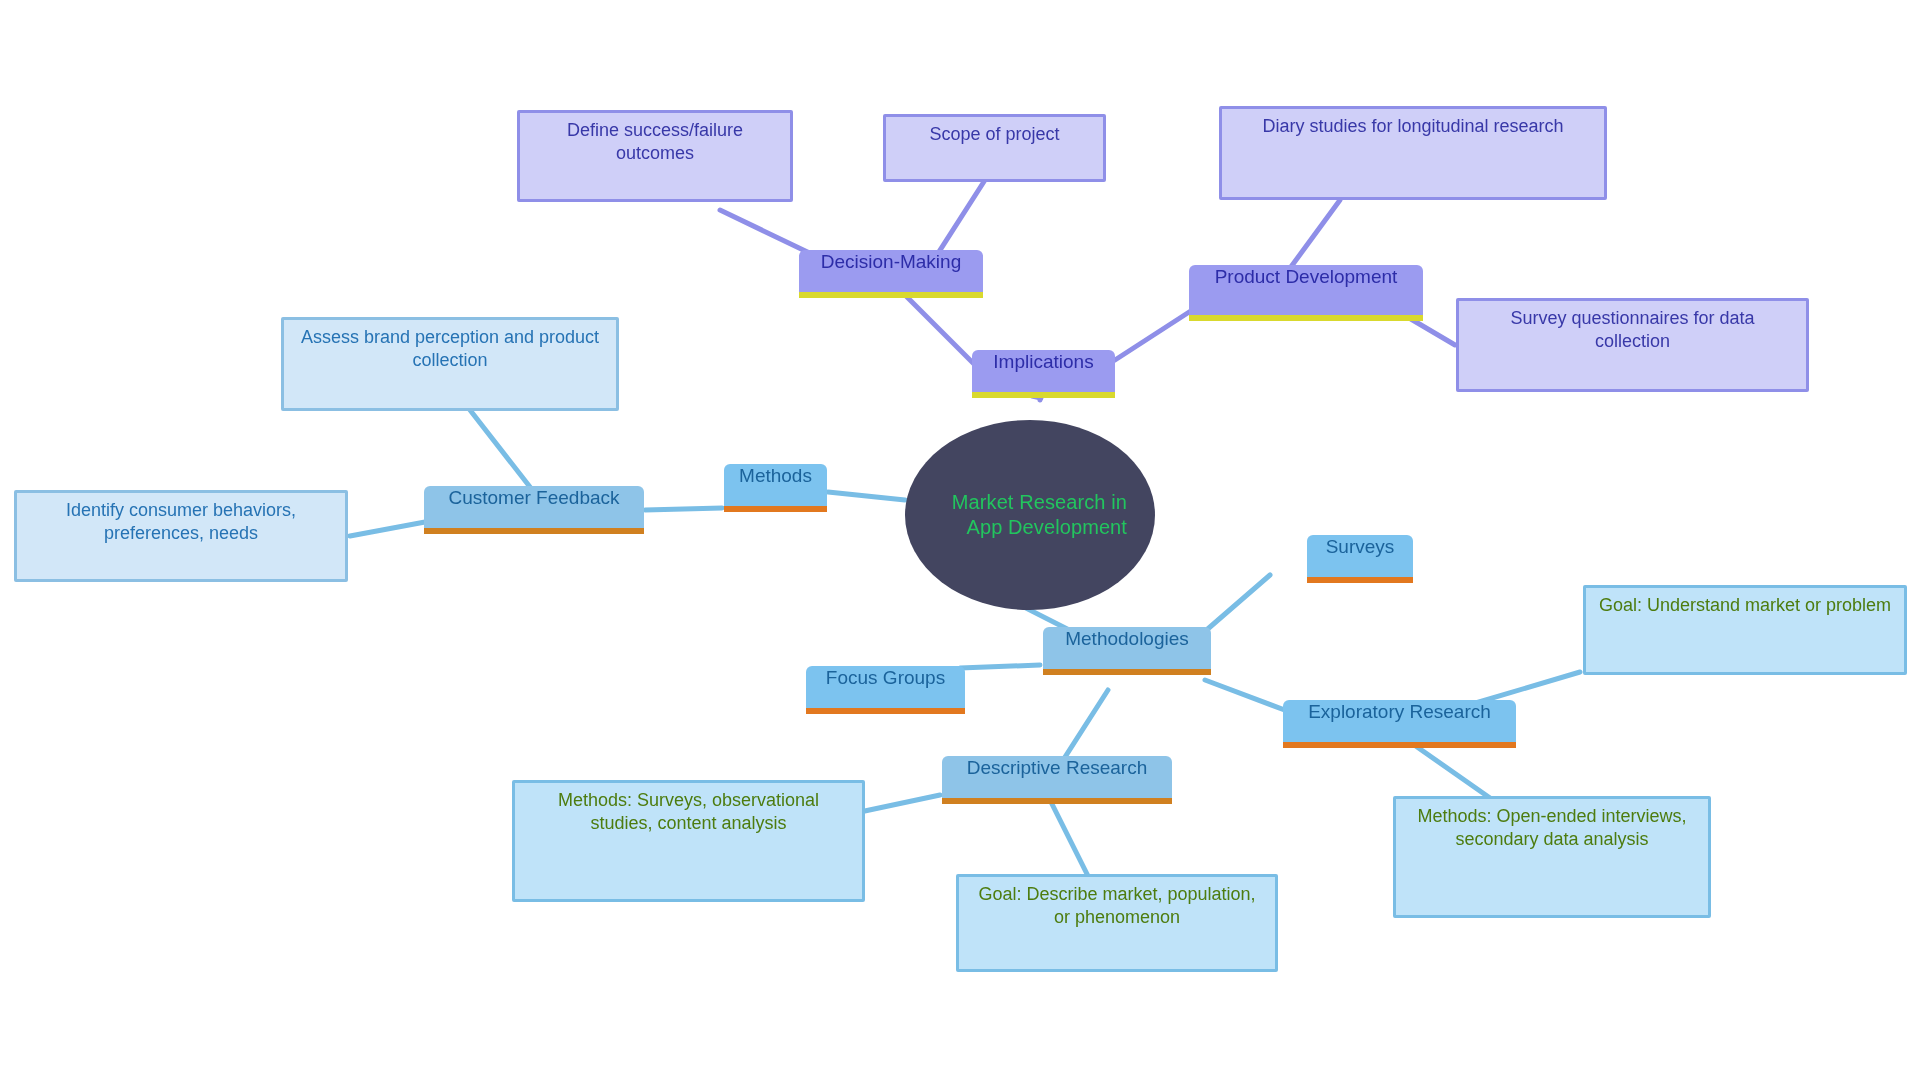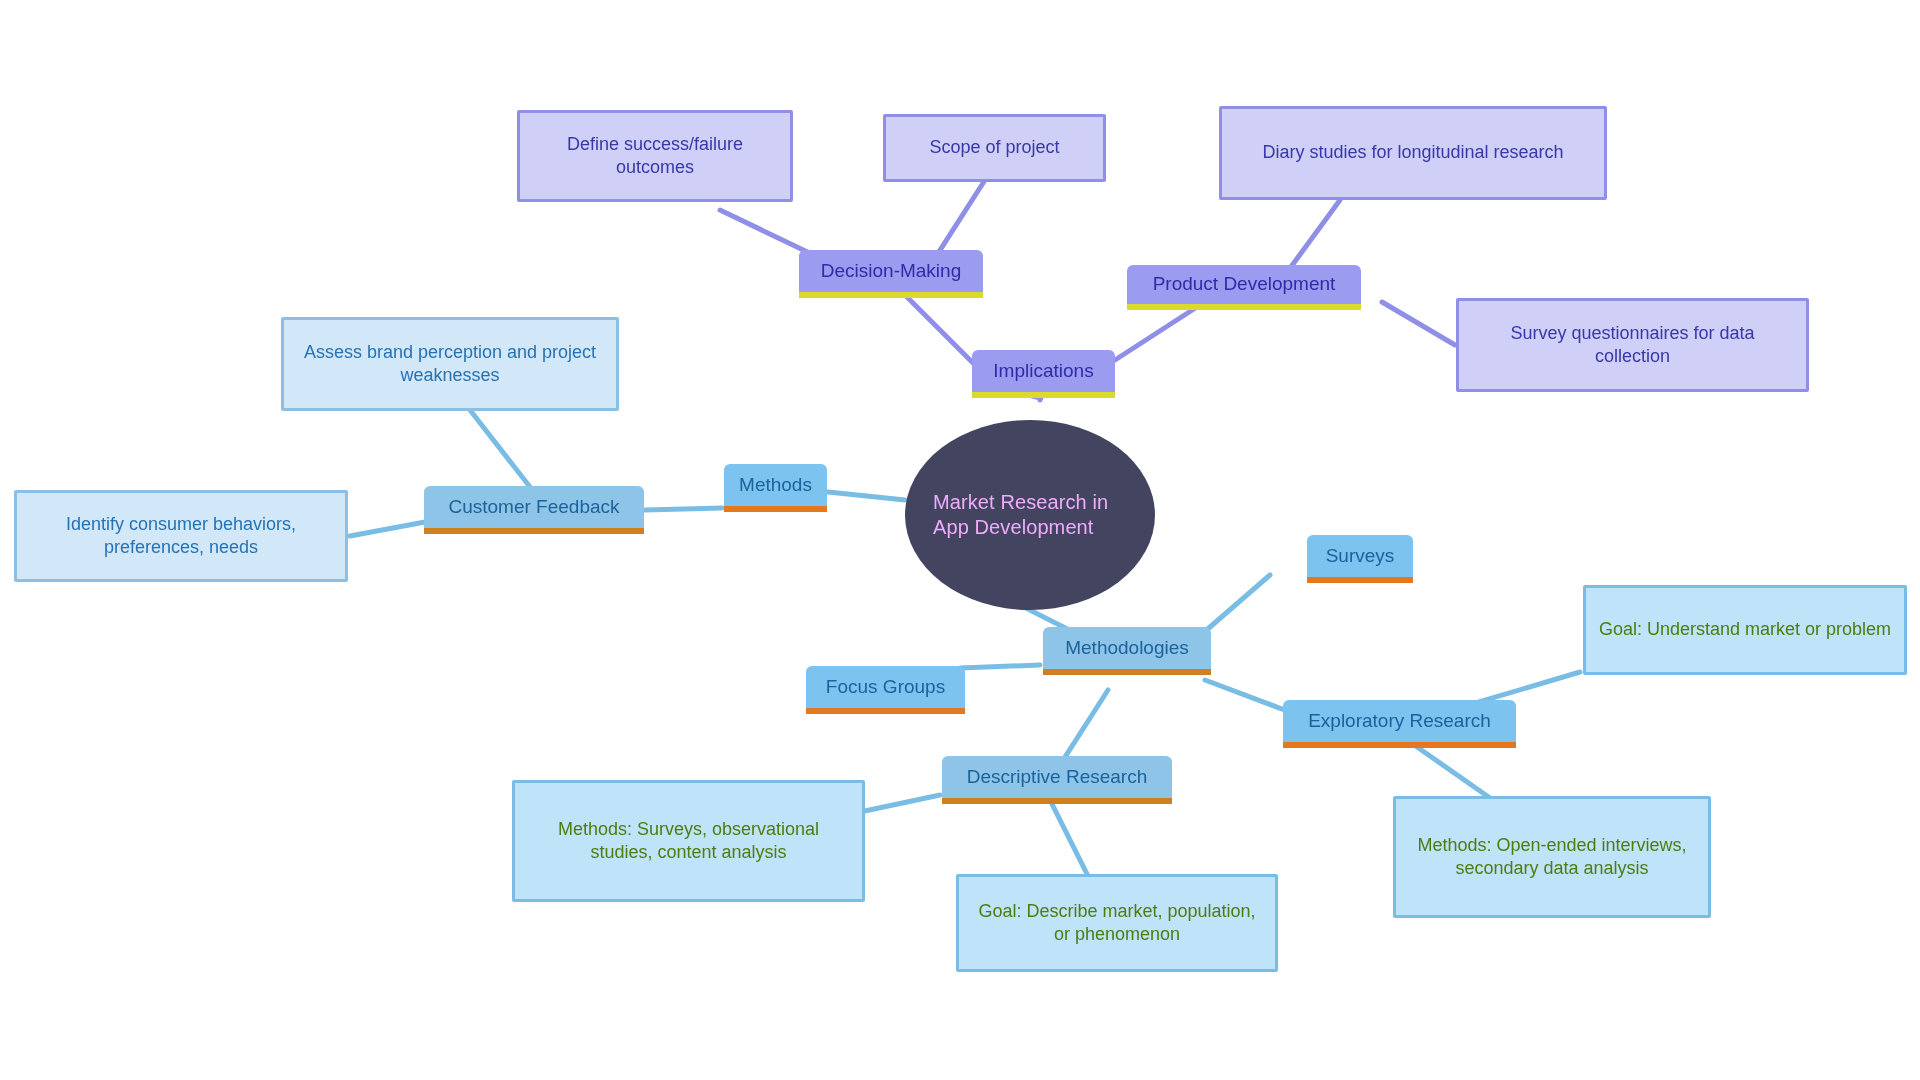--- a/index.html
+++ b/index.html
@@ -26,41 +26,41 @@
     width: 1920px;
     height: 1080px;
     pointer-events: none;
   }
 
   
   .root-node {
     position: absolute;
     border-radius: 50%;
     background: #434560;
-    color: #f0abfc;
+    color: #22c55e;
     display: flex;
     align-items: center;
     justify-content: center;
-    text-align: left;
+    text-align: right;
     line-height: 1.25;
     z-index: 5;
   }
   .root-node .root-label {
     font-size: 20px;
     font-weight: 400;
     letter-spacing: 0.1px;
     padding: 0 28px;
   }
 
   
   .node {
     position: absolute;
     box-sizing: border-box;
     display: flex;
-    align-items: center;
+    align-items: flex-start;
     justify-content: center;
     text-align: center;
     line-height: 1.3;
     z-index: 4;
   }
 
   
   .branch {
     border-radius: 6px 6px 0 0;
     font-size: 19px;
@@ -168,21 +168,21 @@
   </div>
 
   <div class="node branch purple-branch" style="left:972px; top:350px; width:143px; height:48px;">
     <span>Implications</span>
   </div>
 
   <div class="node branch purple-branch" style="left:799px; top:250px; width:184px; height:48px;">
     <span>Decision-Making</span>
   </div>
 
-  <div class="node branch purple-branch" style="left:1127px; top:265px; width:234px; height:45px;">
+  <div class="node branch purple-branch" style="left:1189px; top:265px; width:234px; height:56px;">
     <span>Product Development</span>
   </div>
 
   <div class="node leaf purple-leaf" style="left:517px; top:110px; width:276px; height:92px;">
     <span>Define success/failure outcomes</span>
   </div>
 
   <div class="node leaf purple-leaf" style="left:883px; top:114px; width:223px; height:68px;">
     <span>Scope of project</span>
   </div>
@@ -197,21 +197,21 @@
 
   <div class="node branch blue-branch" style="left:724px; top:464px; width:103px; height:48px;">
     <span>Methods</span>
   </div>
 
   <div class="node branch blue-branch-dark" style="left:424px; top:486px; width:220px; height:48px;">
     <span>Customer Feedback</span>
   </div>
 
   <div class="node leaf blue-leaf-soft" style="left:281px; top:317px; width:338px; height:94px;">
-    <span>Assess brand perception and project weaknesses</span>
+    <span>Assess brand perception and product collection</span>
   </div>
 
   <div class="node leaf blue-leaf-soft" style="left:14px; top:490px; width:334px; height:92px;">
     <span>Identify consumer behaviors, preferences, needs</span>
   </div>
 
   <div class="node branch blue-branch-dark" style="left:1043px; top:627px; width:168px; height:48px;">
     <span>Methodologies</span>
   </div>
 

